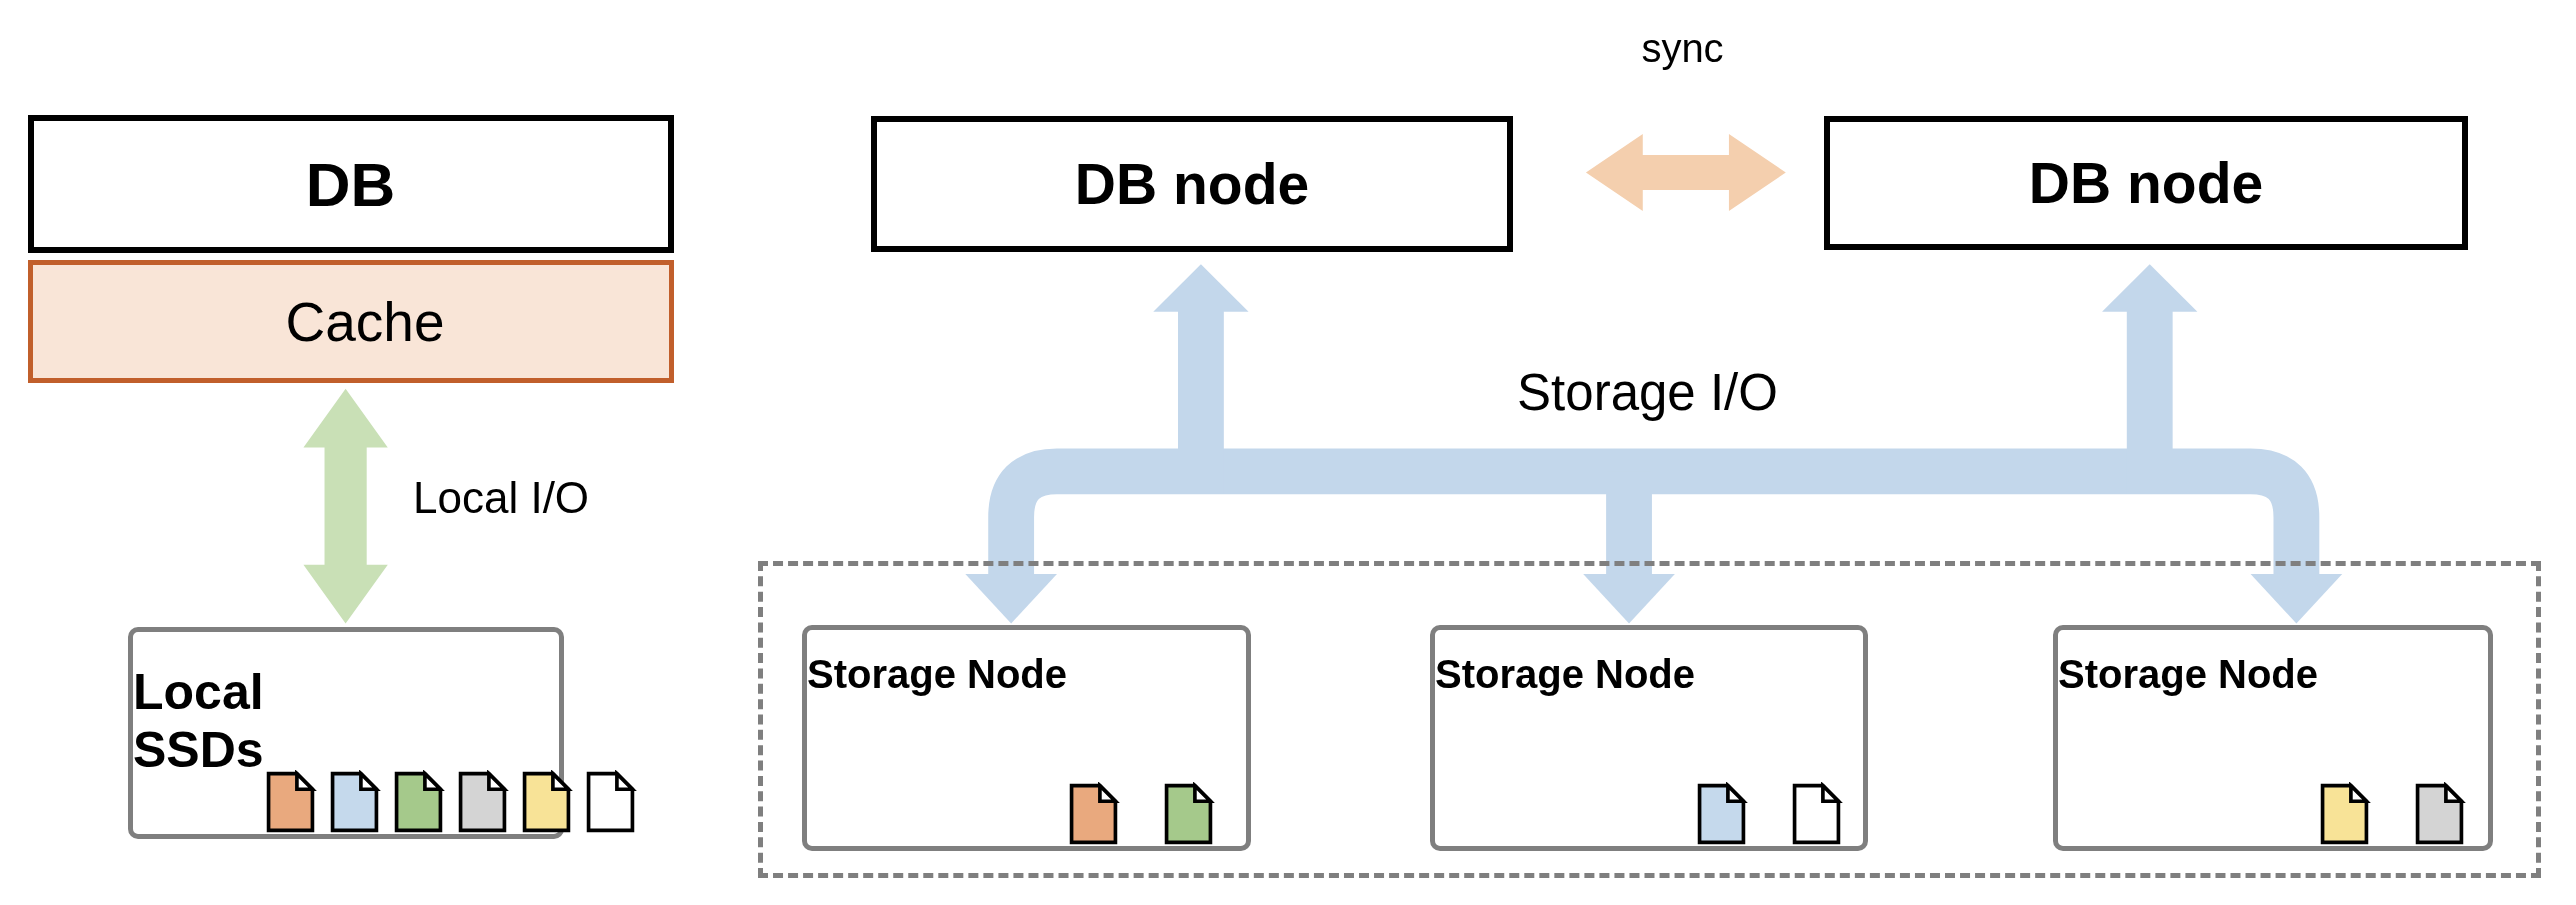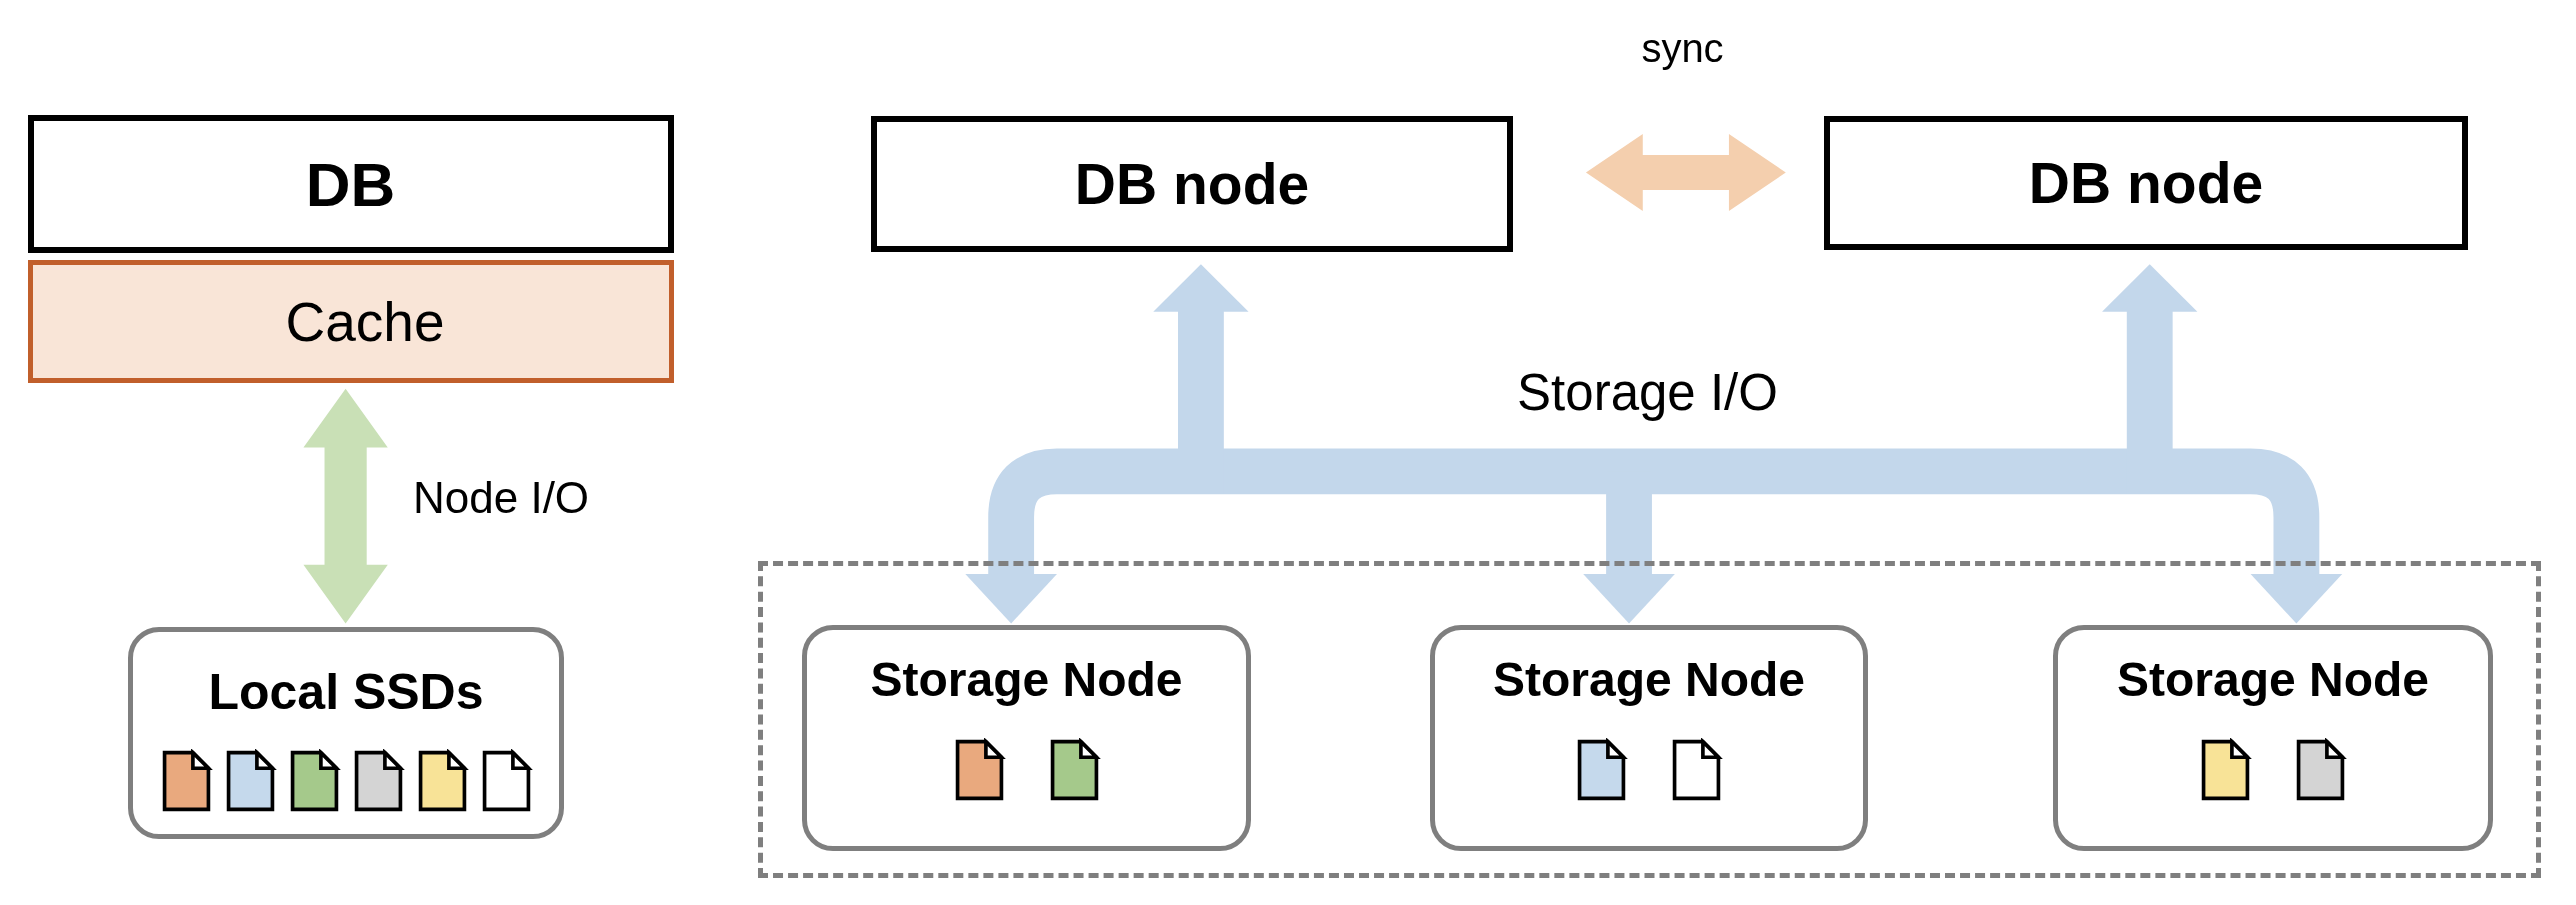--- a/index.html
+++ b/index.html
@@ -10,32 +10,32 @@
 
   
   .db-box{left:27.5px;top:115px;width:646px;height:138px;border:6.4px solid #000;background:#fff;
           display:flex;align-items:center;justify-content:center;}
   .cache-box{left:27.5px;top:260px;width:646px;height:123px;border:5.5px solid #c15f2b;background:#f9e5d7;
           display:flex;align-items:center;justify-content:center;padding-left:29px;}
   .db-node-1{left:871px;top:116px;width:642px;height:136px;}
   .db-node-2{left:1824px;top:116px;width:644px;height:134px;}
   .db-node{border:6.4px solid #000;background:#fff;display:flex;align-items:center;justify-content:center;}
   .dashed-box{left:758px;top:561px;width:1783px;height:317px;border:5.5px dashed #7f7f7f;background:transparent;}
-  .round-box{border:5.5px solid #7f7f7f;border-radius:31px;background:#fff;display:flex;flex-direction:column;align-items:center;}
+  .round-box{border:5.5px solid #7f7f7f;border-radius:10px;background:#fff;display:flex;flex-direction:row;}
   .ssd-box{left:128px;top:627px;width:436px;height:212px;}
   .sn-1{left:802px;top:625px;width:449px;height:226px;}
   .sn-2{left:1430px;top:625px;width:438px;height:226px;}
   .sn-3{left:2053px;top:625px;width:440px;height:226px;}
 
   
   .t-db{font-size:62px;font-weight:bold;}
   .t-cache{font-size:55px;font-weight:normal;}
   .t-dbnode{font-size:57px;font-weight:bold;}
   .t-ssd{font-size:50px;font-weight:bold;margin-top:31px;}
-  .t-storage{font-size:48px;font-weight:bold;margin-top:22px;}
+  .t-storage{font-size:40px;font-weight:bold;margin-top:22px;}
   .t-localio{left:413px;top:473px;font-size:44px;}
   .t-netio{left:1464px;top:363px;width:367px;text-align:center;font-size:51px;}
   .t-sync{left:1591px;top:26px;width:183px;text-align:center;font-size:40px;}
 
   
   .files{display:flex;align-items:flex-end;justify-content:center;}
   .files-ssd{gap:11px;margin-top:27.5px;}
   .files-sn{gap:42px;margin-top:31px;}
   .file-svg{width:53px;height:64px;display:block;}
 </style>
@@ -63,21 +63,21 @@
     <rect x="2320" y="338" width="50" height="200" fill="#c3d7eb"></rect>
     <polygon points="2293,340 2397,340 2345,288" fill="#c3d7eb"></polygon>
   </svg>
 
   <div class="abs db-box">
     <span class="t-db">DB</span>
   </div>
   <div class="abs cache-box">
     <span class="t-cache">Cache</span>
   </div>
-  <div class="abs t-localio">Node I/O</div>
+  <div class="abs t-localio">Local I/O</div>
 
   <div class="abs round-box ssd-box">
     <div class="t-ssd">Local SSDs</div>
     <div class="files files-ssd">
       <svg class="file-svg" viewBox="0 0 29 35">
         <path d="M2.5,2 H18 L26.5,10.5 V33 H2.5 Z" stroke="#000" stroke-width="2" fill="#e9a97e"></path>
         <path d="M18,2 V10.5 H26.5 Z" fill="#ffffff" stroke="#000" stroke-width="2"></path>
       </svg>
       <svg class="file-svg" viewBox="0 0 29 35">
         <path d="M2.5,2 H18 L26.5,10.5 V33 H2.5 Z" stroke="#000" stroke-width="2" fill="#c5d9ec"></path>

